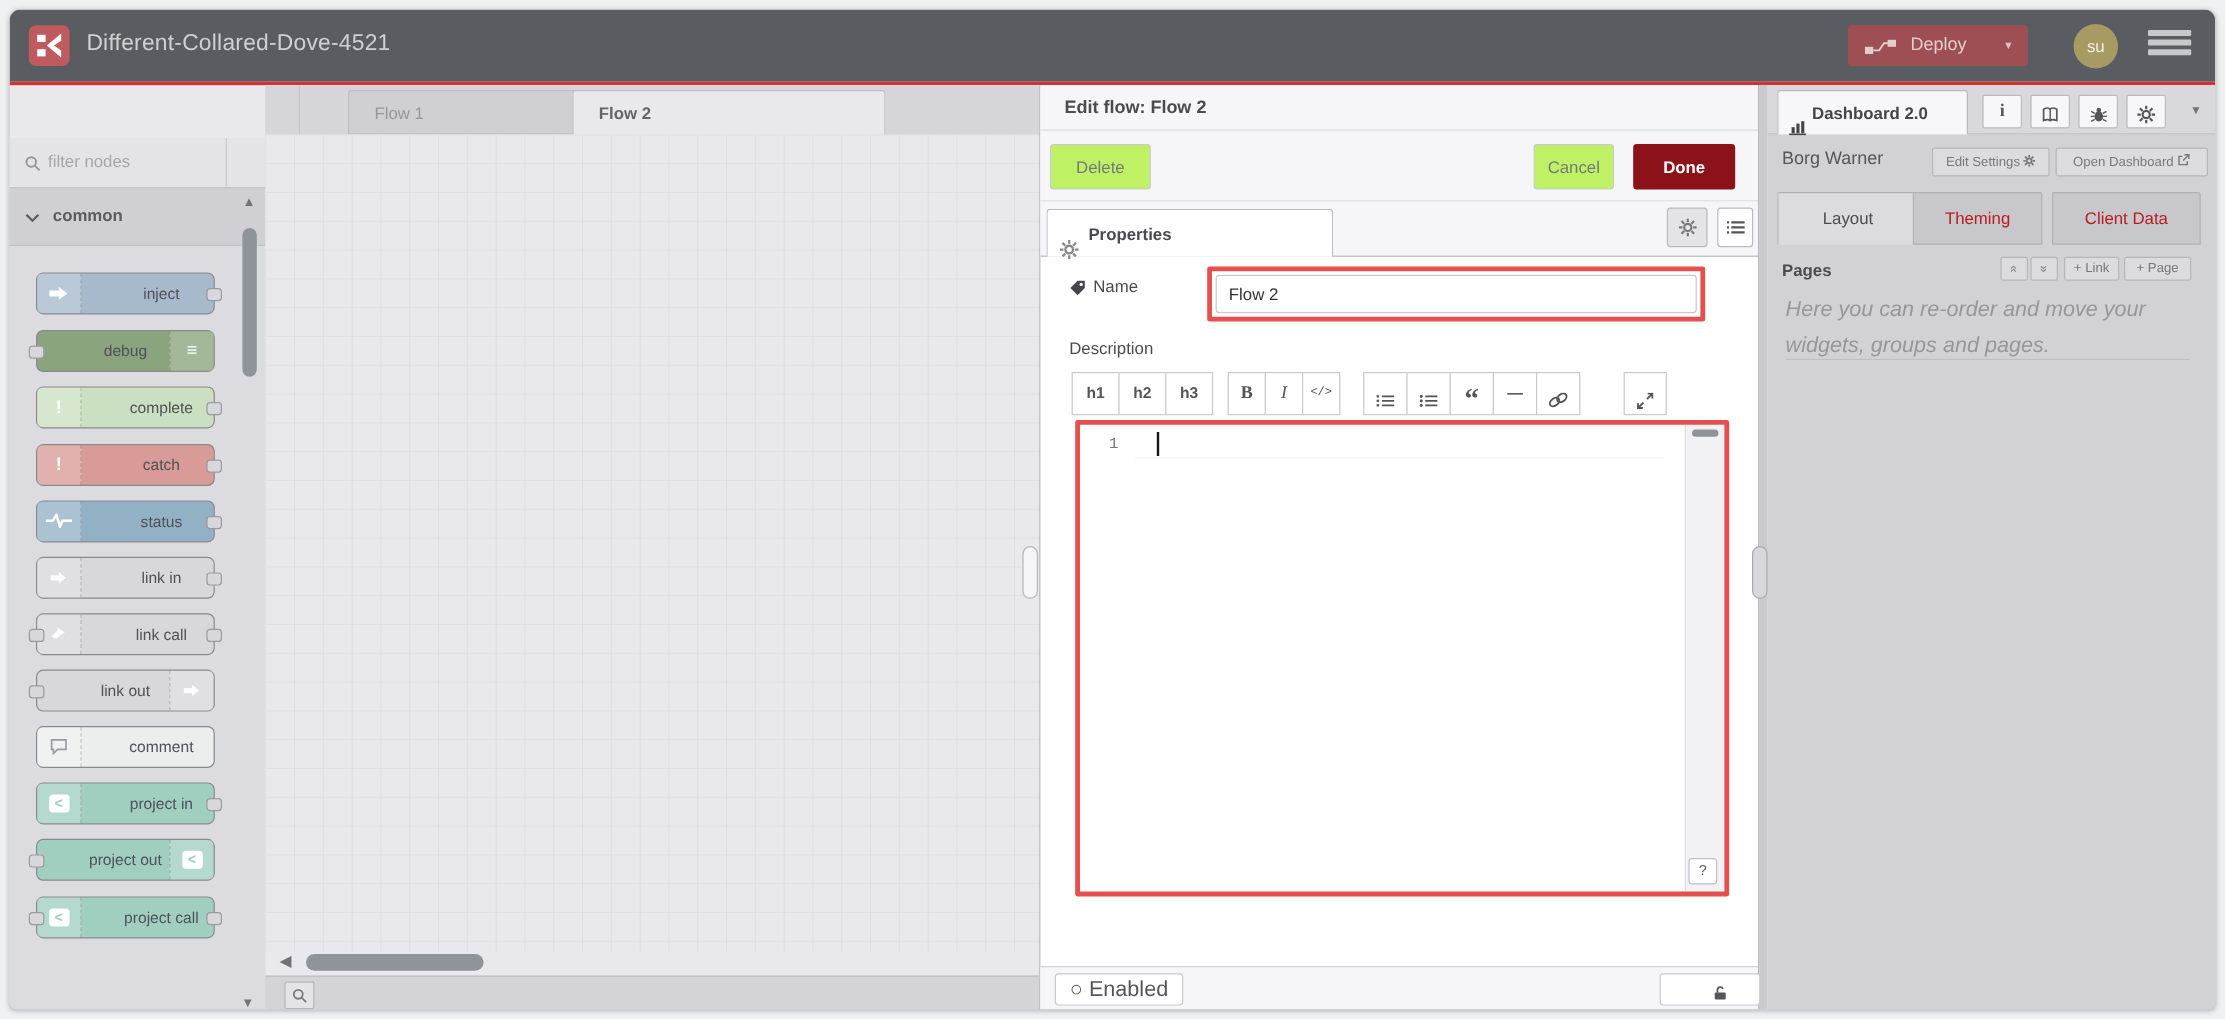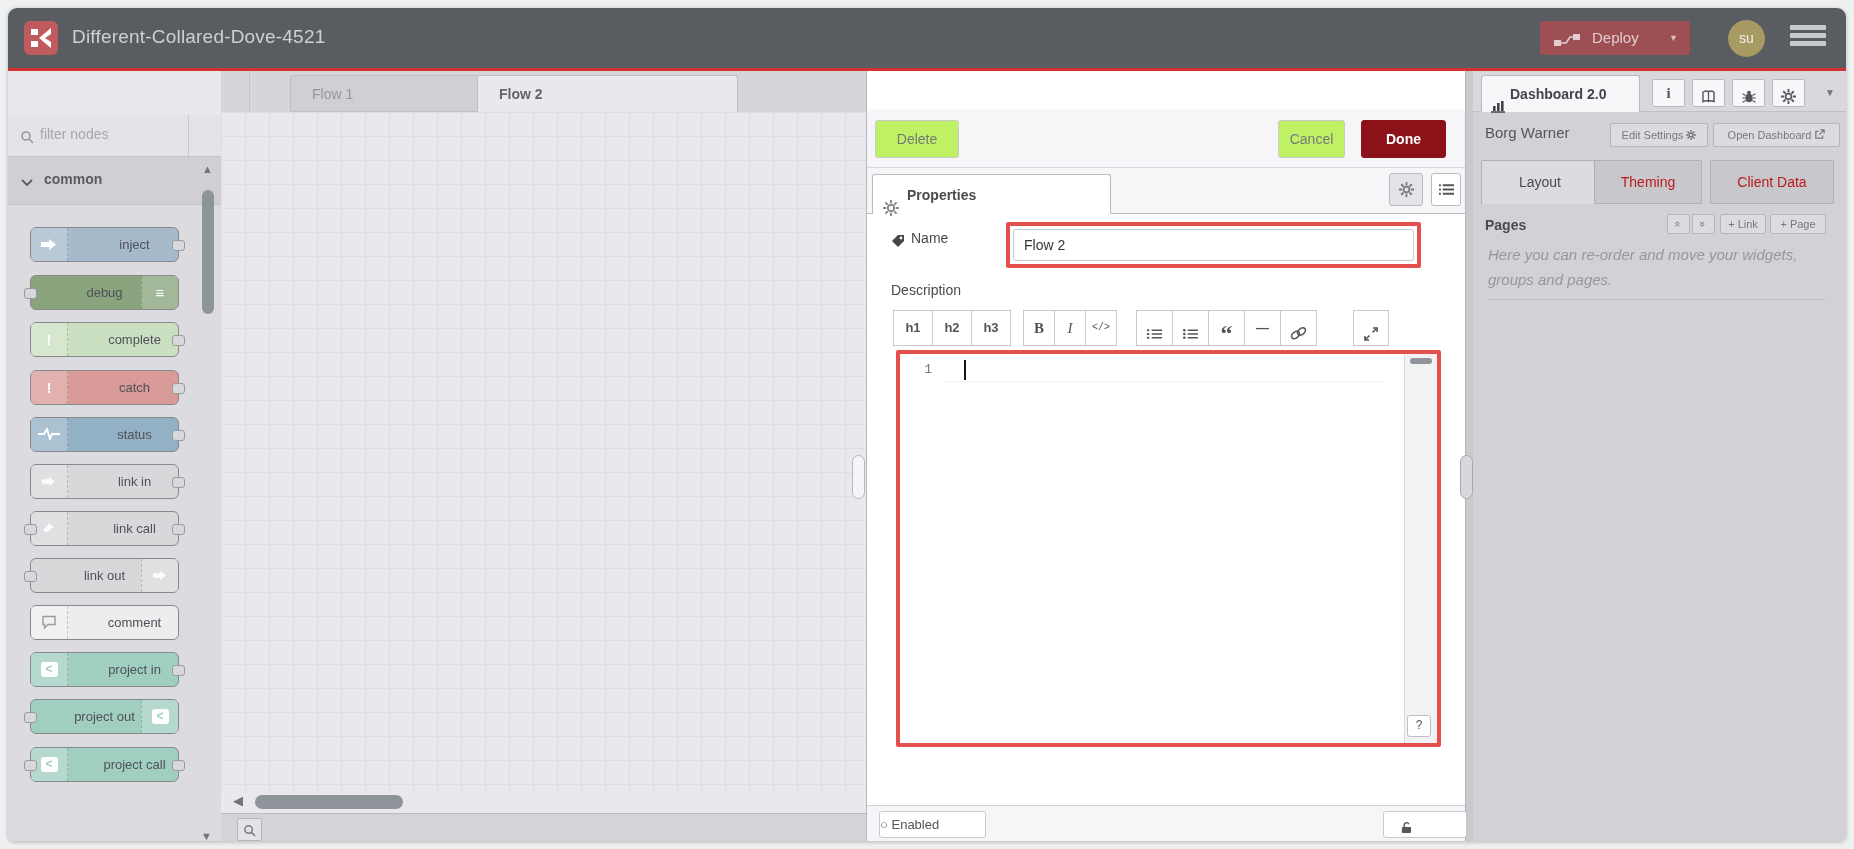--- a/index.html
+++ b/index.html
@@ -104,21 +104,21 @@
   .ed-thumb{position:absolute;right:5px;top:4px;width:22px;height:6px;background:#8f949b;border-radius:3px;}
   .ed-lnum{position:absolute;left:10px;top:8px;width:22px;text-align:right;font-family:"Liberation Mono",monospace;
            font-size:13px;color:#777;}
   .ed-cursor{position:absolute;left:64px;top:6px;width:2px;height:20px;background:#16161d;}
   .ed-line{position:absolute;left:46px;top:0;width:440px;height:27px;border-bottom:1px solid rgba(0,0,0,.05);}
   .ed-help{position:absolute;right:6px;bottom:6px;width:22px;height:20px;background:#fff;border:1px solid #c0c0c5;
            border-radius:3px;font-size:12px;color:#555;text-align:center;line-height:19px;}
   .tray-foot{position:absolute;left:0;top:734px;width:100%;height:36px;background:#f6f6f9;border-top:1px solid #d0d0d5;
              box-sizing:border-box;}
   .foot-btn{position:absolute;top:5px;height:27px;background:#fff;border:1px solid #c9c9ce;border-radius:3px;
-            font-size:13px;color:#55555a;line-height:25px;box-sizing:border-box;}
+            font-size:18px;color:#55555a;line-height:25px;text-align:center;box-sizing:border-box;}
 
   
   .sep{position:absolute;left:1458px;top:63px;width:7px;height:770px;background:#c9c9ce;}
   .grip{position:absolute;width:13px;height:44px;border:1px solid #a8a8ad;border-radius:7px;z-index:12;box-sizing:border-box;}
   .sidebar{position:absolute;left:1465px;top:63px;width:373px;height:770px;background:#d2d2d6;}
   .sb-tabbar{position:absolute;left:0;top:0;width:100%;height:41px;background:#d9d9dd;border-bottom:1px solid #c0c0c5;
              box-sizing:border-box;}
   .sb-dash{position:absolute;left:8px;top:4px;width:159px;height:37px;background:#f7f7f9;border:1px solid #b9b9be;
            border-bottom:none;border-radius:3px 3px 0 0;font-size:14px;font-weight:bold;color:#44444a;
            line-height:36px;padding-left:28px;box-sizing:border-box;}
@@ -126,21 +126,21 @@
               border-radius:2px;text-align:center;box-sizing:border-box;line-height:26px;}
   .sb-caret{position:absolute;left:352px;top:16px;font-size:10px;color:#6f737a;}
   .sb-name{position:absolute;left:12px;top:53px;font-size:15px;color:#55555a;}
   .sb-sm-btn{position:absolute;height:24px;background:#dcdce0;border:1px solid #b5b5ba;border-radius:2px;
              font-size:11px;color:#77777c;line-height:22px;text-align:center;box-sizing:border-box;}
   .sb-tab{position:absolute;top:89px;height:44px;border:1px solid #b0b0b5;font-size:14px;text-align:center;
           box-sizing:border-box;line-height:42px;border-radius:2px 2px 0 0;}
   .sb-tab.on{background:#dcdce0;color:#4a4a4f;border-bottom:none;}
   .sb-tab.off{background:#c7c7cc;color:#b91c1c;}
   .sb-pages{position:absolute;left:12px;top:146px;font-size:14px;font-weight:bold;color:#4a4a4f;}
-  .sb-help{position:absolute;left:15px;top:172px;width:340px;font-size:15px;font-style:italic;color:#96969b;
+  .sb-help{position:absolute;left:15px;top:172px;width:340px;font-size:18px;font-style:italic;color:#96969b;
            line-height:1.65;}
   .sb-div{position:absolute;left:15px;top:228px;width:337px;height:1px;background:#bfbfc4;}
 
   svg{vertical-align:middle;}
 </style>
 </head>
 <body>
 
 <div class="page">
  <div class="app">
@@ -294,20 +294,23 @@
       <div class="zoom-btn">
         <svg width="13" height="13" viewBox="0 0 14 14" style="margin-top:3px;">
               <circle cx="6" cy="6" r="4" fill="none" stroke="#77777c" stroke-width="1.6"></circle>
               <line x1="9" y1="9" x2="13" y2="13" stroke="#77777c" stroke-width="1.6"></line>
             </svg>
       </div>
     </div>
   </div>
 
   <div class="tray">
+    <div class="tray-h">
+      <span class="t">Edit flow: Flow 2</span>
+    </div>
     <div class="tray-toolbar">
       <div class="btn" style="left:8px;top:11px;width:84px;">Delete</div>
       <div class="btn" style="left:411px;top:11px;width:67px;">Cancel</div>
       <div class="btn btn-done" style="left:494px;top:11px;width:85px;">Done</div>
     </div>
     <div class="tray-tabrow">
       <div class="prop-tab">
         <span class="abs" style="left:10px;top:12px;">
           <svg width="16" height="16" viewBox="0 0 20 20">
                 <circle cx="10" cy="10" r="4" fill="none" stroke="#888" stroke-width="2.4"></circle>

